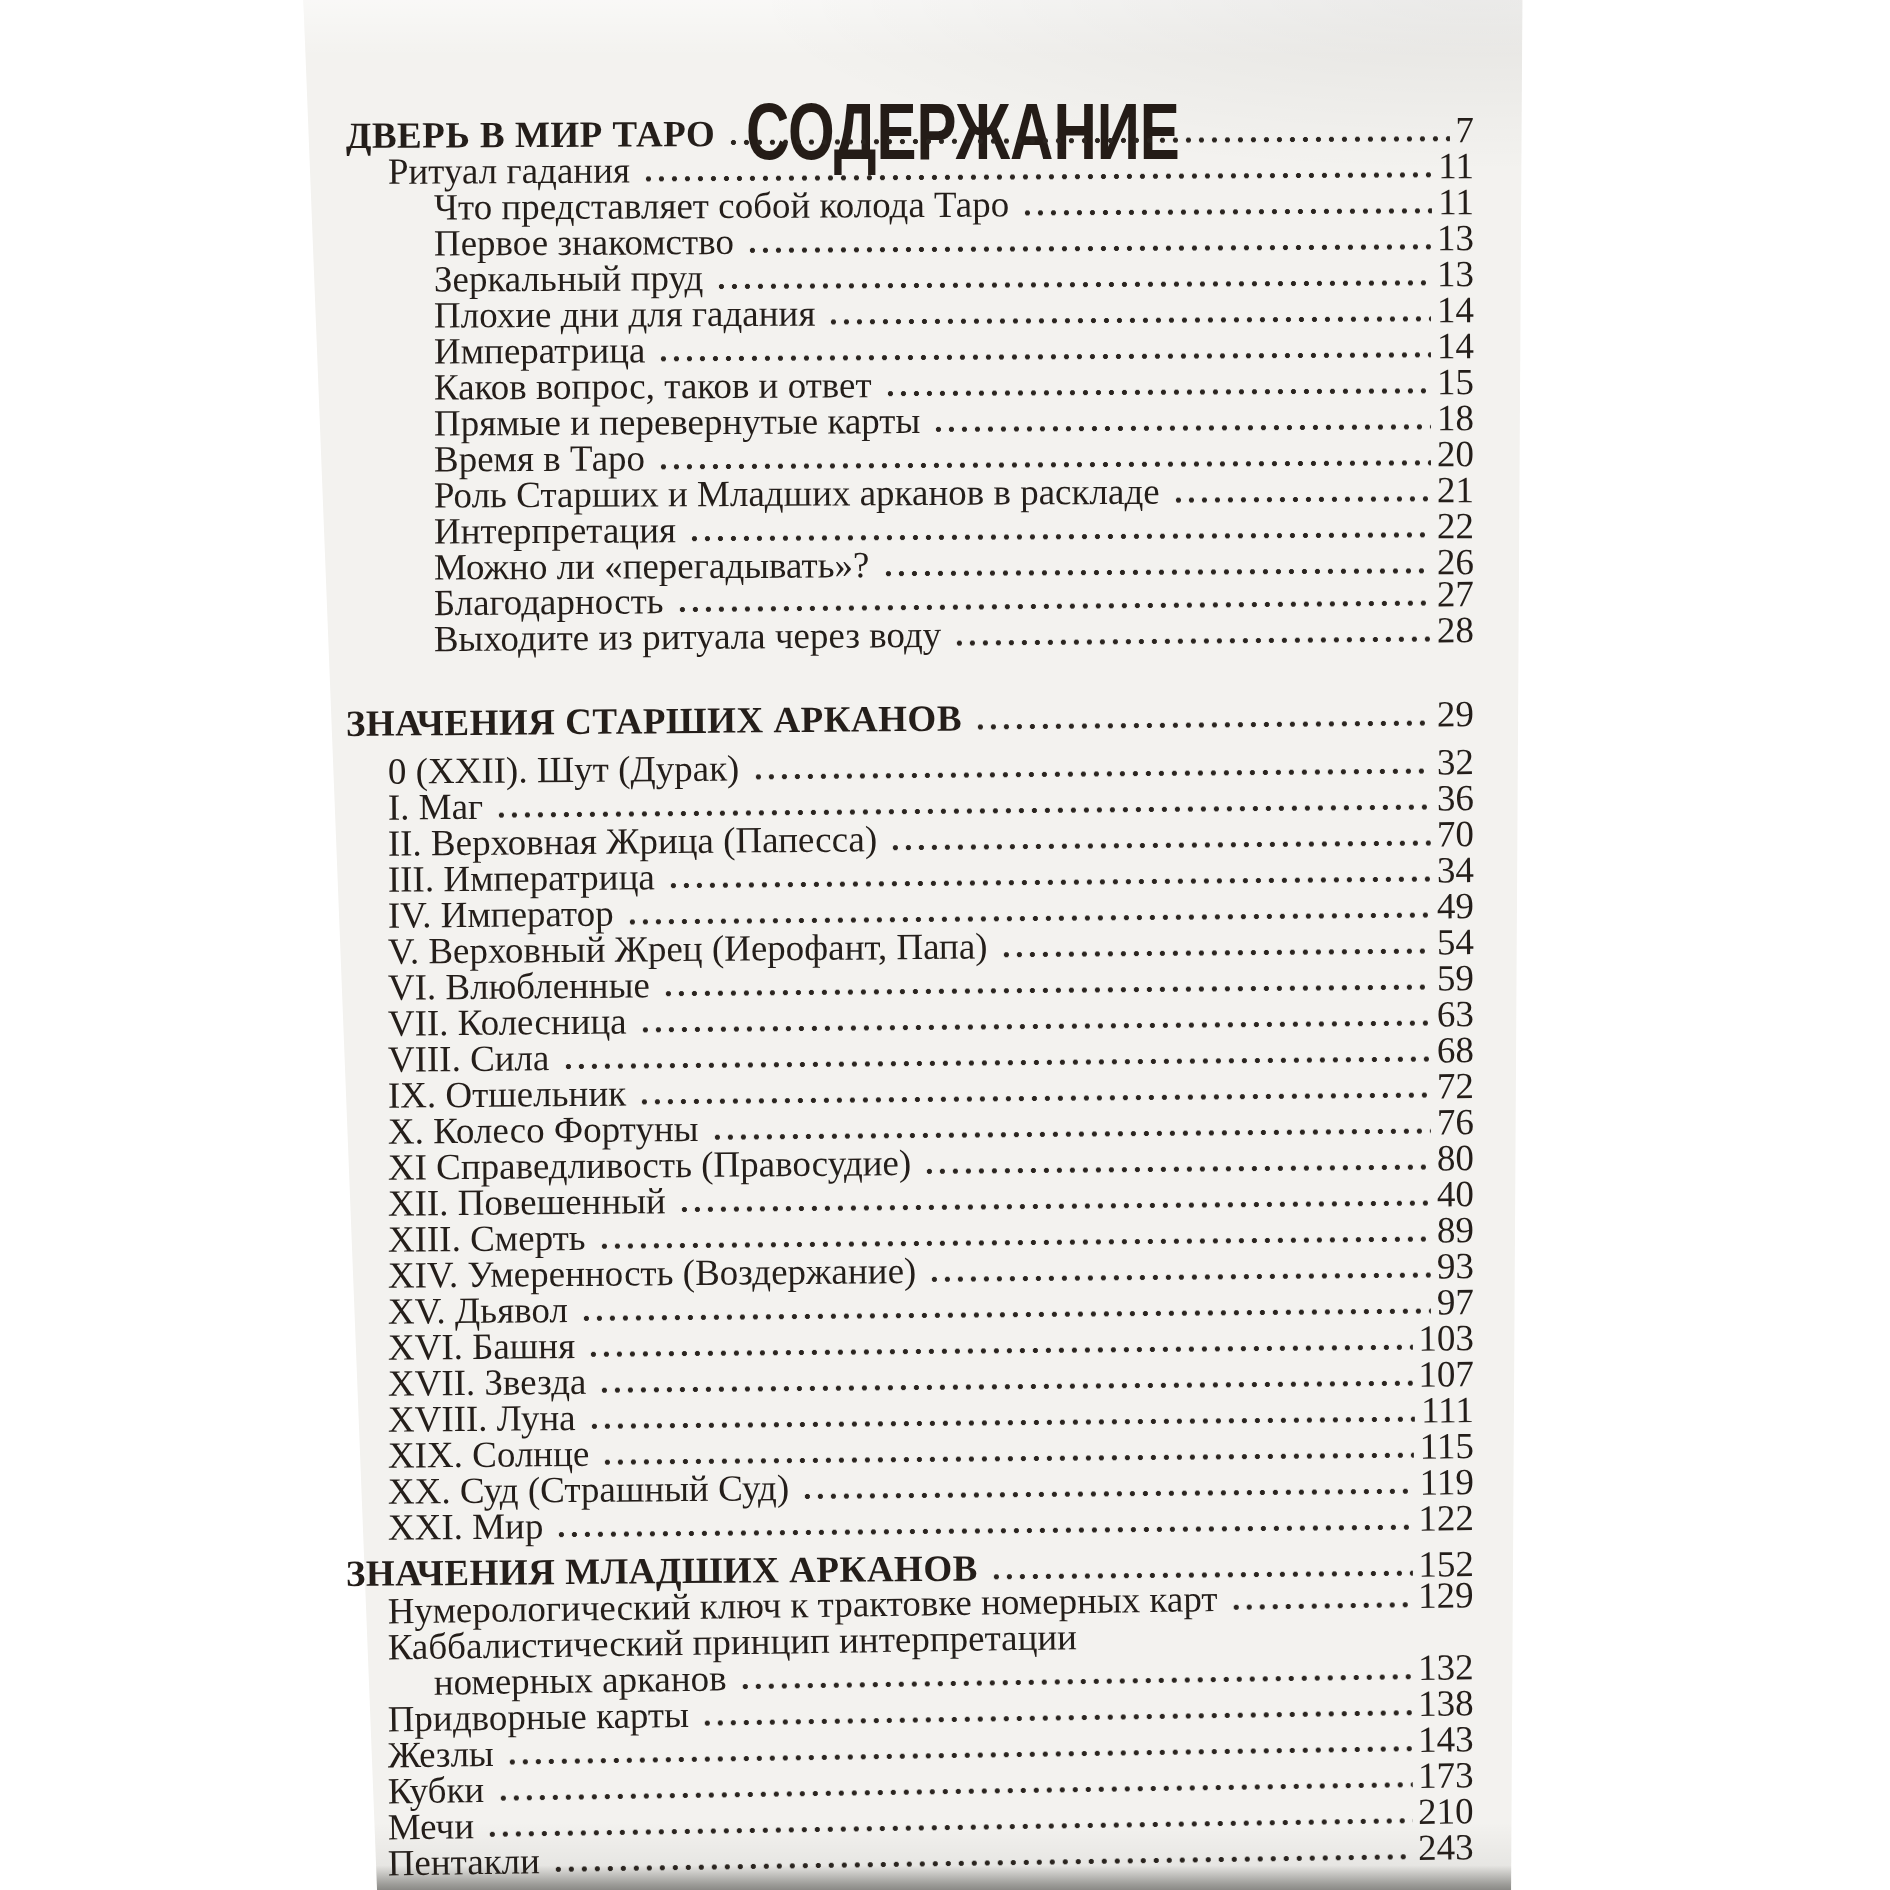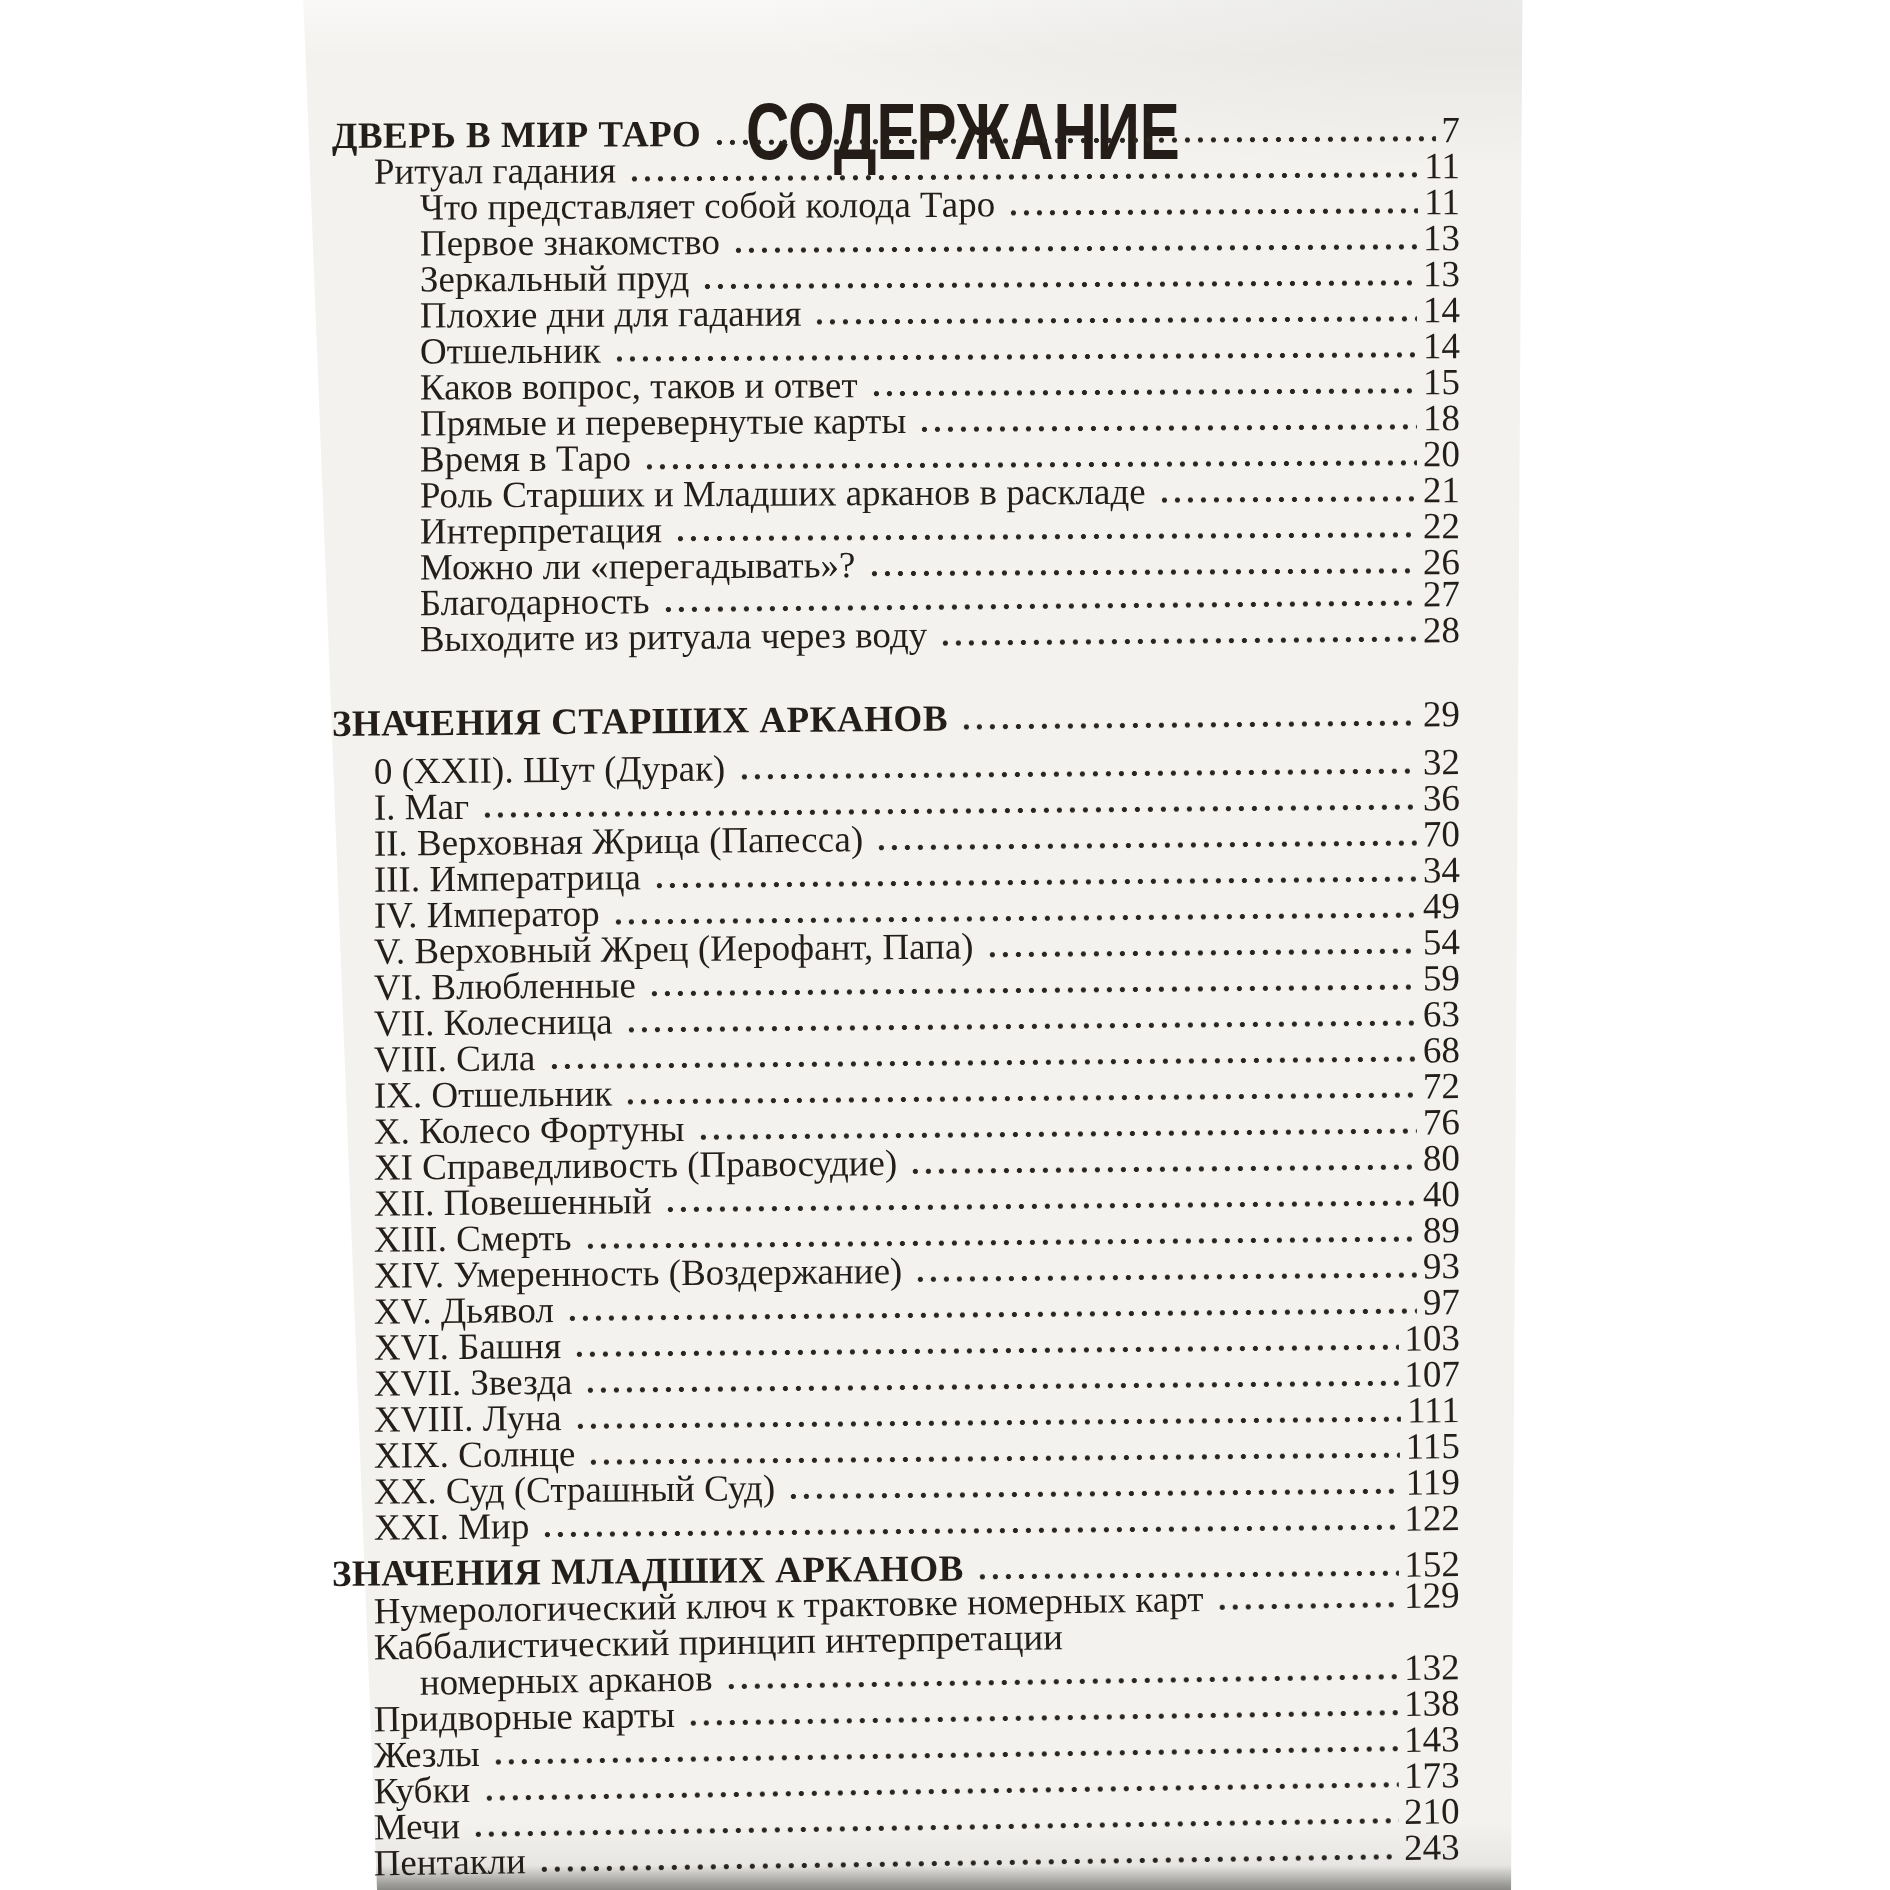--- a/index.html
+++ b/index.html
@@ -32,21 +32,21 @@
     text-align:center;
     font-family:"Liberation Sans", sans-serif;
     font-weight:bold;
     font-size:80px;
     line-height:1.0;
     color:var(--title);
     letter-spacing:0px;
     transform:translateX(18px) scaleX(0.75);
   }
   .toc{
-    position:absolute;left:332px;top:118px;width:1128px;
+    position:absolute;left:346px;top:118px;width:1128px;
   }
   .row{
     display:flex;align-items:baseline;
     height:36px;line-height:36px;font-size:37px;
     color:var(--text);
     transform:rotate(-0.5deg);
     transform-origin:0 100%;
   }
   .row:nth-child(-n+13){transform:rotate(-0.3deg);}
   .row:nth-child(n+40){transform:rotate(-0.85deg);}
@@ -100,21 +100,21 @@
     <span class="label">Зеркальный пруд</span>
     <span class="dots"></span>
     <span class="pagenum">13</span>
   </div>
     <div class="row lvl2">
     <span class="label">Плохие дни для гадания</span>
     <span class="dots"></span>
     <span class="pagenum">14</span>
   </div>
     <div class="row lvl2">
-    <span class="label">Отшельник</span>
+    <span class="label">Императрица</span>
     <span class="dots"></span>
     <span class="pagenum">14</span>
   </div>
     <div class="row lvl2">
     <span class="label">Каков вопрос, таков и ответ</span>
     <span class="dots"></span>
     <span class="pagenum">15</span>
   </div>
     <div class="row lvl2">
     <span class="label">Прямые и перевернутые карты</span>

